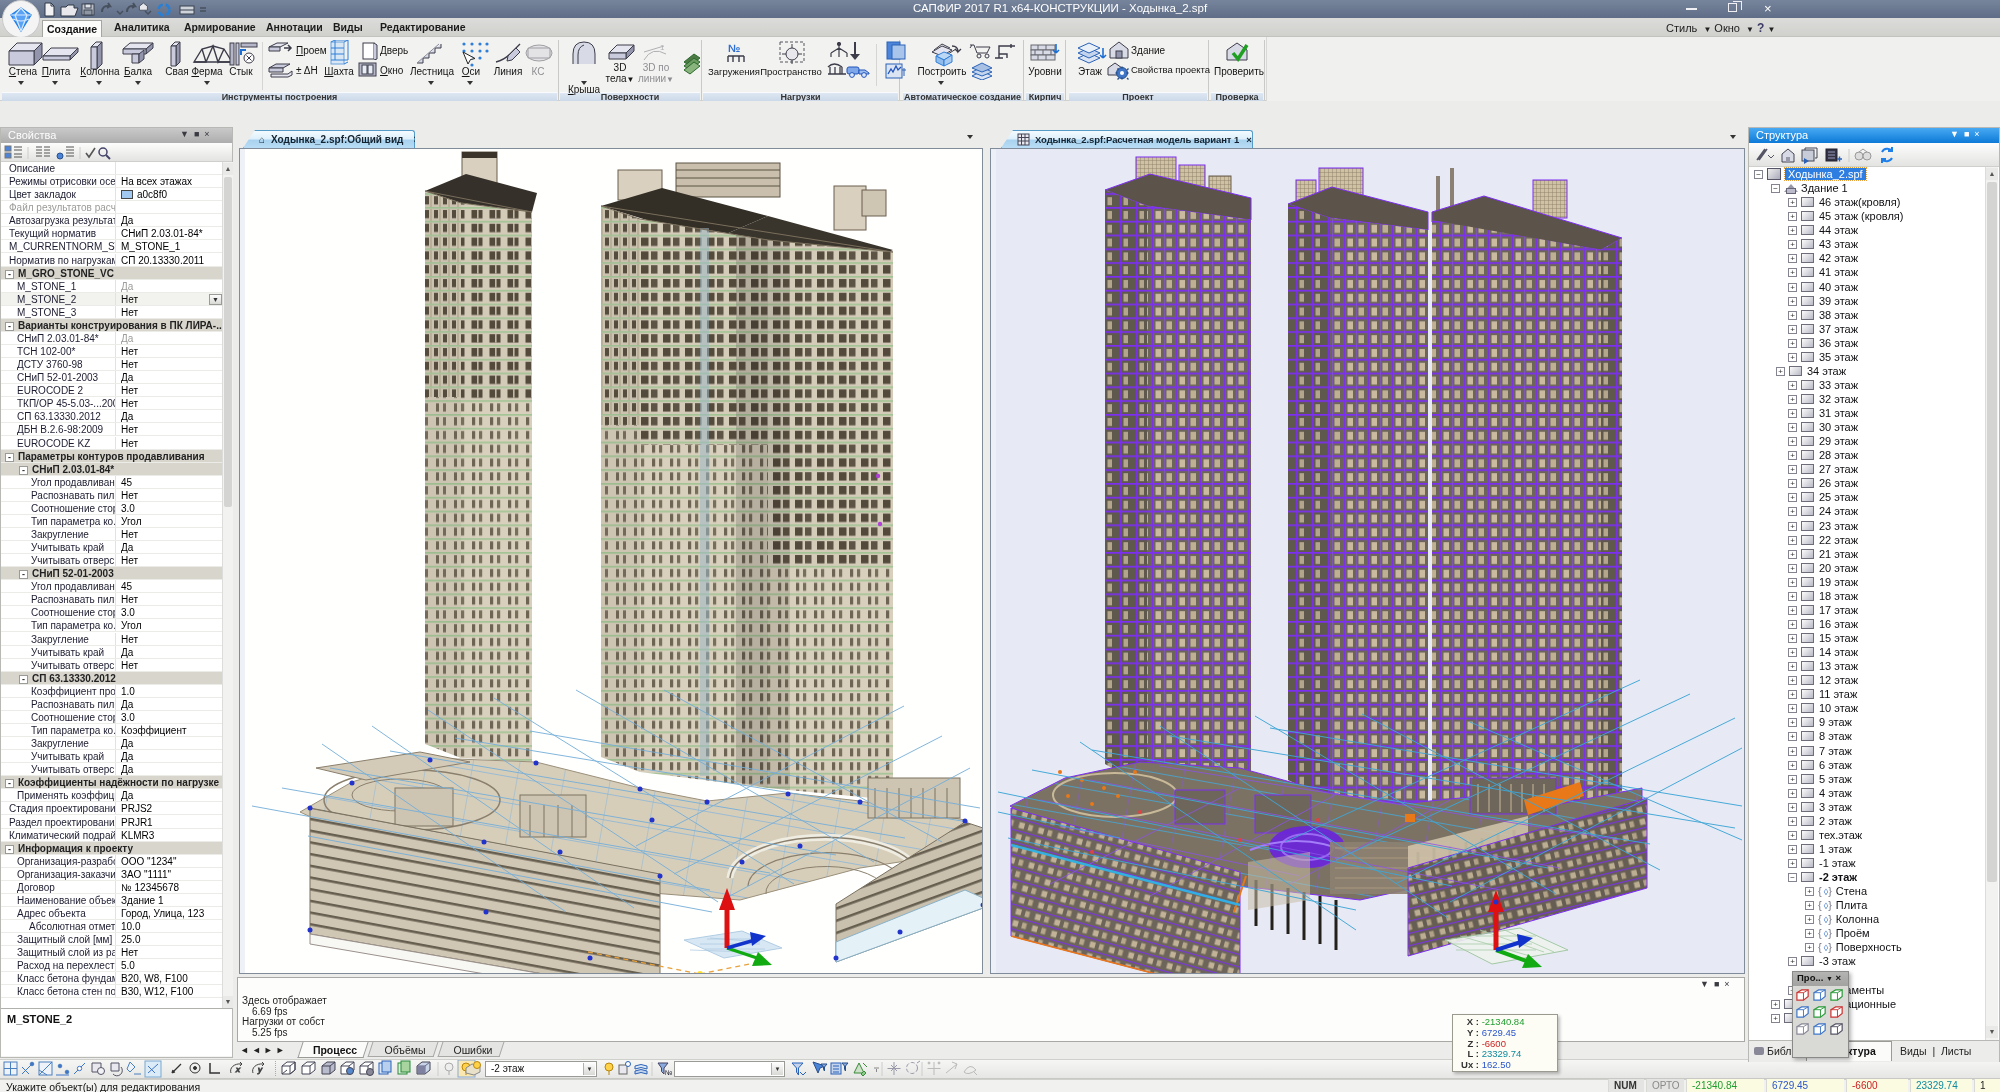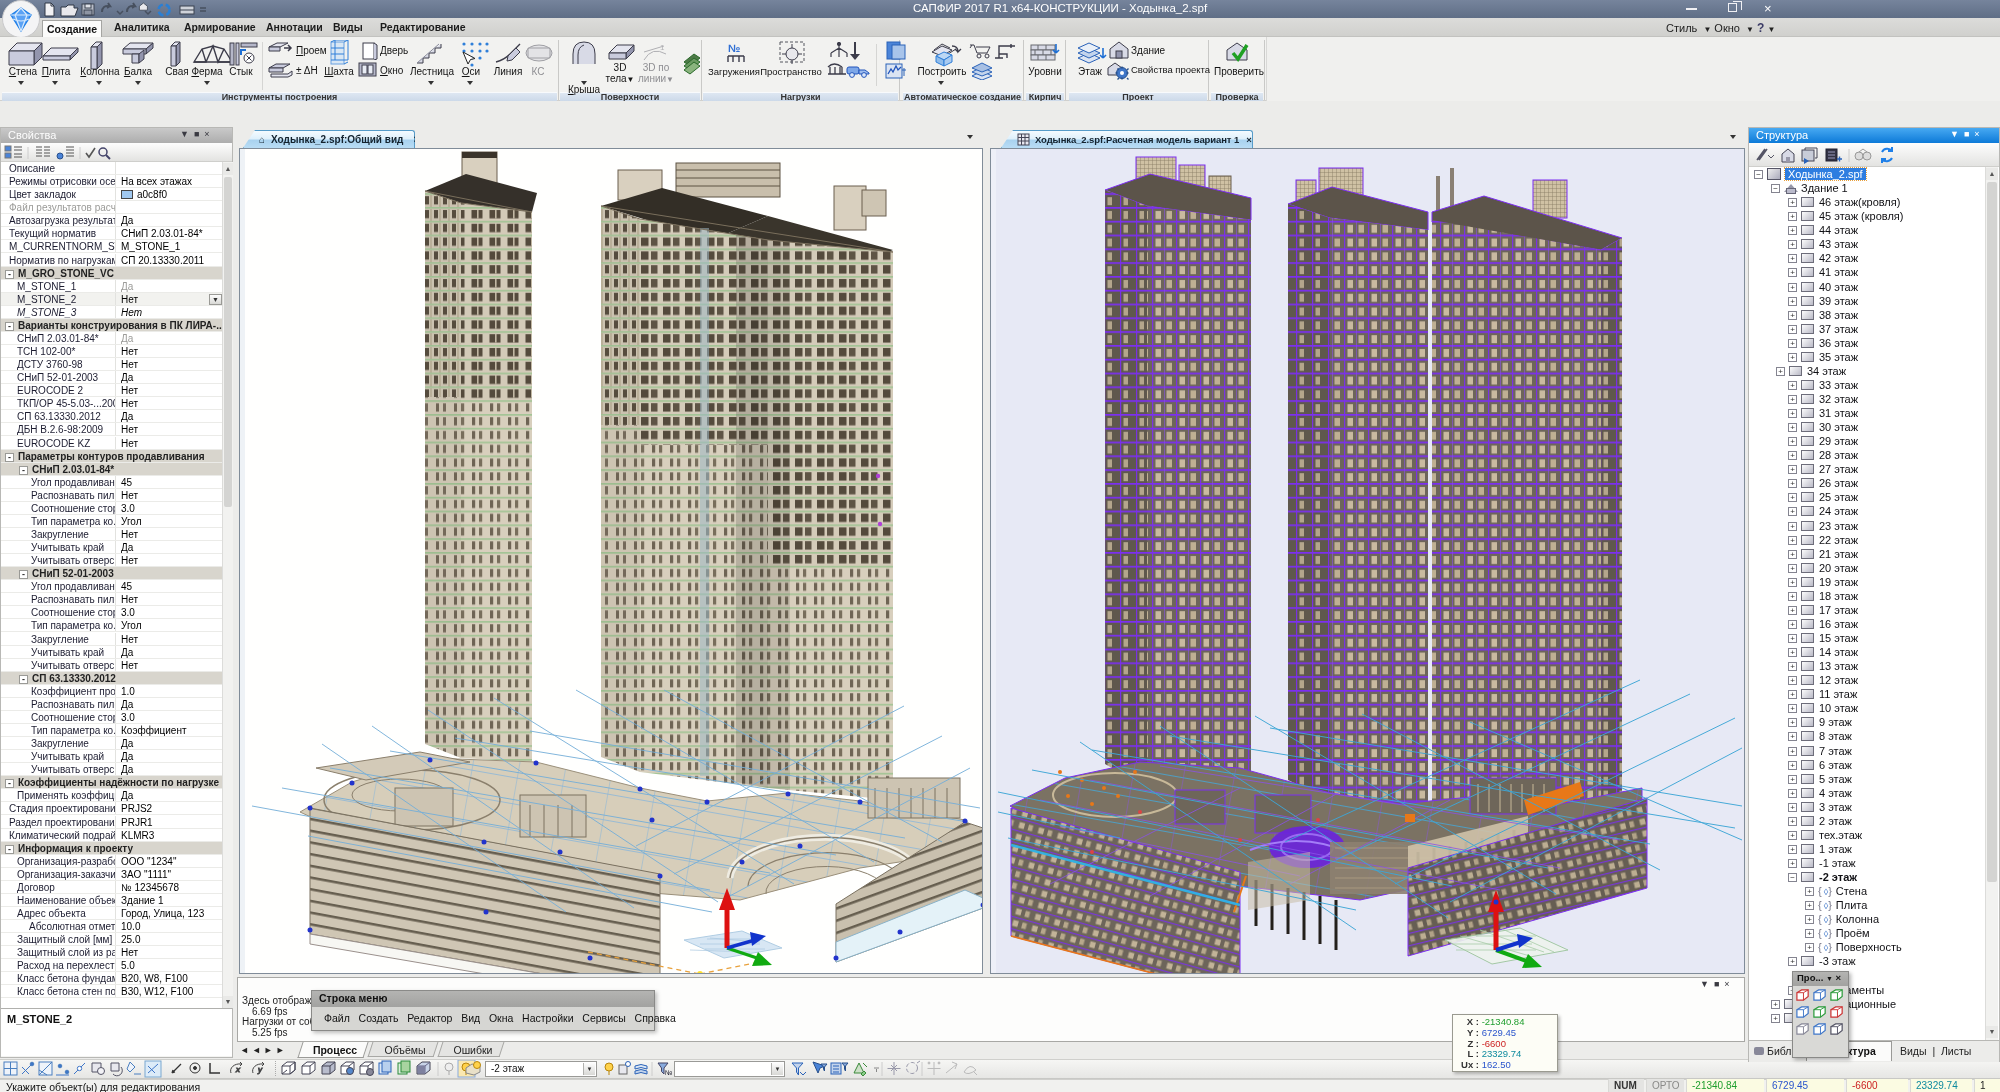--- a/index.html
+++ b/index.html
@@ -421,21 +421,21 @@
       </div>
 <div class="grid-row" style="top:117.6px;">
         <div class="lab" style="padding-left:16px">M_STONE_1</div>
         <div class="val" style="color:#9b9b98">Да</div>
       </div>
 <div class="grid-row" style="top:130.7px;background:#f2f2ef;">
         <div class="lab" style="padding-left:16px">M_STONE_2</div>
         <div class="val" style="">Нет</div>
         <span style="position:absolute;right:1px;top:1px;width:13px;height:11px;border:1px solid #9a9a96;background:linear-gradient(#fdfdfd,#d8d8d5);font-size:7px;text-align:center;line-height:10px;color:#333">▼</span>
       </div>
-<div class="grid-row" style="top:143.8px;font-style:italic;">
+<div class="grid-row" style="top:143.8px;">
         <div class="lab" style="padding-left:16px">M_STONE_3</div>
         <div class="val" style="">Нет</div>
       </div>
 <div class="grid-row grp" style="top:156.8px">
         <div style="padding-left:4px"><span style="display:inline-block;width:9px;height:9px;border:1px solid #9a9a96;background:#fff;font-size:9px;line-height:7px;text-align:center;color:#333;vertical-align:0px;margin-right:4px">-</span>Варианты конструирования в ПК ЛИРА-...</div>
       </div>
 <div class="grid-row" style="top:169.9px;">
         <div class="lab" style="padding-left:16px">СНиП 2.03.01-84*</div>
         <div class="val" style="color:#9b9b98">Да</div>
       </div>
@@ -951,24 +951,20 @@
 <polygon points="1496,890 1504,912 1488,912" fill="#dd1111"></polygon>
 <path d="M1496 950 L1532 963" stroke="#11aa11" stroke-width="4"></path>
 <polygon points="1542,967 1522,968 1528,954" fill="#11aa11"></polygon>
 <path d="M1496 950 L1524 941" stroke="#1133cc" stroke-width="4"></path>
 <polygon points="1533,938 1517,934 1519,948" fill="#1133cc"></polygon>
 <circle cx="1496" cy="902" r="2.5" fill="#2233cc"></circle>
 </svg>
 <div class="ab" style="left:237px;top:977px;width:1508px;height:65px;background:#fdfdfc;border:1px solid #a8a8a5"></div>
 <div class="ab picons" style="left:1700px;top:979px;font-size:9px;color:#3a3a42">▼ &nbsp;■&nbsp; ×</div>
 <div class="ab mini" style="left:242px;top:996px;width:200px;line-height:10.5px;font-size:10px">Здесь отображает<br><span style="padding-left:10px">6.69 fps</span><br>Нагрузки от собст<br><span style="padding-left:10px">5.25 fps</span></div>
-<div class="ab" style="left:311px;top:990px;width:344px;height:41px;background:#d6d6d3;border:1px solid #8a8a88;box-shadow:2px 2px 4px rgba(0,0,0,.25)">
-<div style="height:16px;background:linear-gradient(#b4b4b2,#a2a2a0);font-size:10.5px;font-weight:bold;color:#111;padding:1px 0 0 7px">Строка меню</div>
-<div style="font-size:10.5px;color:#111;padding:5px 0 0 12px">Файл&nbsp;&nbsp;&nbsp;Создать&nbsp;&nbsp;&nbsp;Редактор&nbsp;&nbsp;&nbsp;Вид&nbsp;&nbsp;&nbsp;Окна&nbsp;&nbsp;&nbsp;Настройки&nbsp;&nbsp;&nbsp;Сервисы&nbsp;&nbsp;&nbsp;Справка</div>
-    </div>
 <div class="ab" style="left:237px;top:1042px;width:1508px;height:17px;background:#ececea"></div>
 <div class="ab" style="left:240px;top:1045px;font-size:9px;color:#222;letter-spacing:3px">◄◄►►</div>
 <div class="ab" style="left:300px;top:1042px;width:66px;height:16px;background:#fbfbfa;border:1px solid #9a9a97;border-top:none;transform:skewX(-18deg);"></div>
 <div class="ab" style="left:305px;top:1044px;width:60px;font-size:10.5px;font-weight:bold;color:#111;text-align:center">Процесс</div>
 <div class="ab" style="left:370px;top:1042px;width:66px;height:15px;background:#e4e4e2;border:1px solid #a8a8a5;border-top:none;transform:skewX(-18deg);"></div>
 <div class="ab" style="left:375px;top:1044px;width:60px;font-size:10.5px;color:#222;text-align:center">Объёмы</div>
 <div class="ab" style="left:440px;top:1042px;width:62px;height:15px;background:#e4e4e2;border:1px solid #a8a8a5;border-top:none;transform:skewX(-18deg);"></div>
 <div class="ab" style="left:444px;top:1044px;width:58px;font-size:10.5px;color:#222;text-align:center">Ошибки</div>
 <div class="ab" style="left:0;top:1059px;width:2000px;height:20px;background:linear-gradient(#f6f6f4,#e6e6e4);border-top:1px solid #cfcfcc;border-bottom:1px solid #c8c8c5"></div>
 <svg class="ab" style="left:3px;top:1060px" width="270" height="18" viewBox="0 0 270 18">

